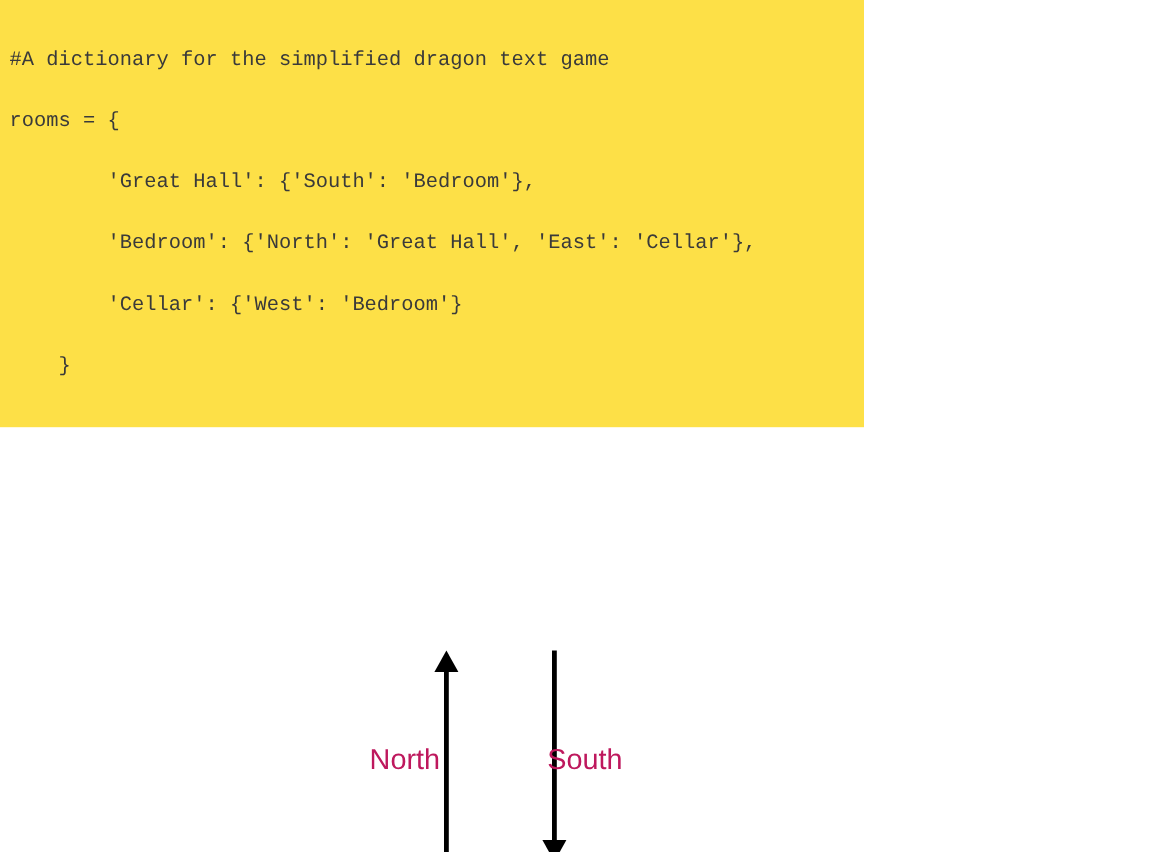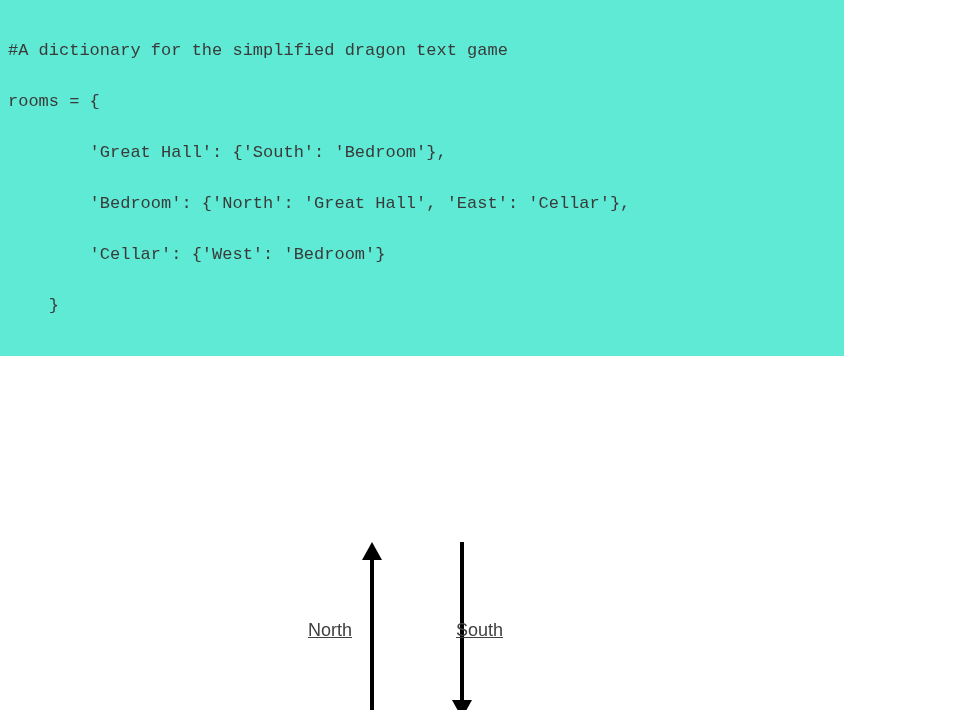--- a/index.html
+++ b/index.html
@@ -4,27 +4,27 @@
   <style>
     * { box-sizing: border-box; margin: 0; padding: 0; }
     body {
       width: 967px;
       height: 710px;
       background: white;
       font-family: Arial, Helvetica, sans-serif;
       position: relative;
     }
     .code-block {
-      background: #5eead4;
+      background: #fde047;
       padding: 12px 8px;
       font-family: "Courier New", Courier, monospace;
       font-size: 17px;
       color: #3a3a3a;
       line-height: 1.5;
-      width: 844px;
+      width: 720px;
       white-space: pre;
     }
     .code-line { display: block; }
     .diagram {
       position: relative;
       width: 967px;
       height: 510px;
     }
     .box {
       position: absolute;
@@ -36,23 +36,22 @@
       font-size: 22px;
     }
     .box-great-hall {
       left: 335px;
       top: 26px;
       width: 180px;
       height: 160px;
     }
     .arrow-label {
       position: absolute;
-      font-size: 18px;
-      color: #404040;
-      text-decoration: underline;
+      font-size: 24px;
+      color: #be185d;
     }
     svg.arrow { position: absolute; overflow: visible; }
   </style>
 </head>
 <body>
 
 <div class="code-block">
 <span class="code-line">#A dictionary for the simplified dragon text game</span>
 <span class="code-line">rooms = {</span>
 <span class="code-line">        'Great Hall': {'South': 'Bedroom'},</span>

